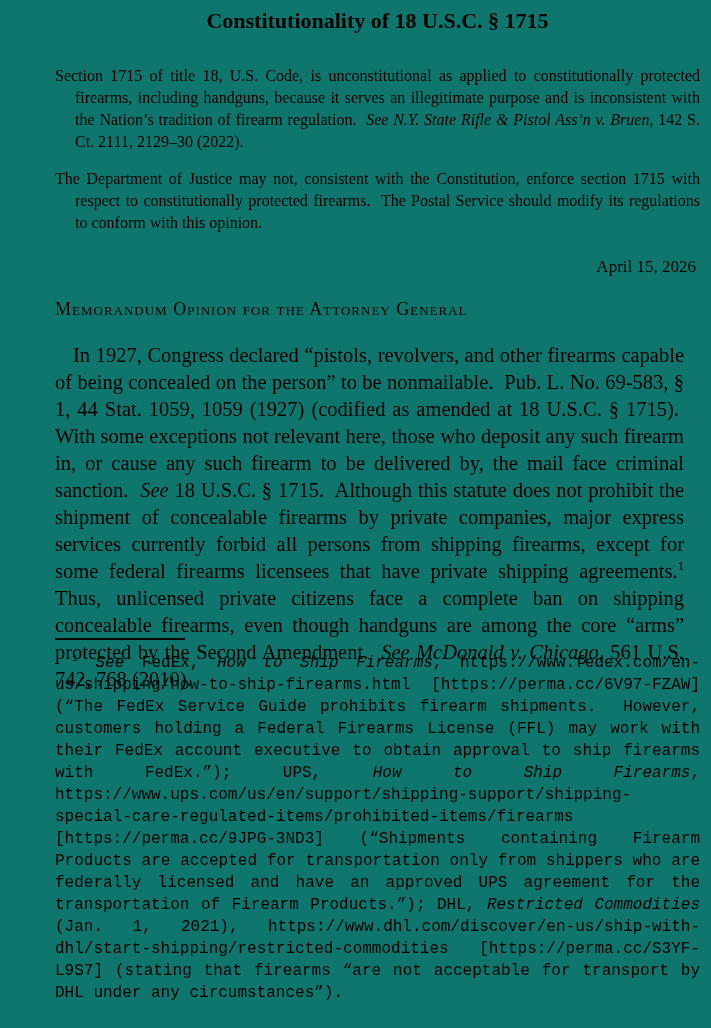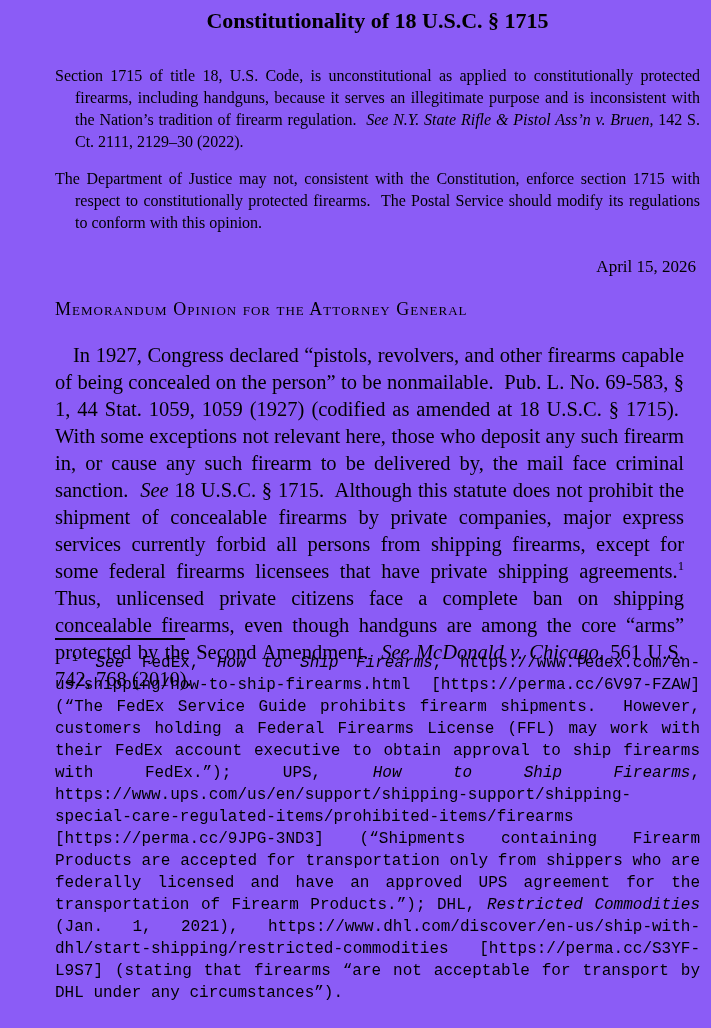--- a/index.html
+++ b/index.html
@@ -4,21 +4,21 @@
 <style>
   html, body {
     margin: 0;
     padding: 0;
     background: #ffffff;
   }
   .page {
     position: relative;
     width: 711px;
     height: 1028px;
-    background: #8b5cf6;
+    background: #0f766e;
     color: #000000;
     font-family: "Liberation Serif", "DejaVu Serif", serif;
     overflow: hidden;
   }
   .column {
     margin-left: 55px;
     width: 645px;
   }
   .doc-title {
     padding-top: 7px;

